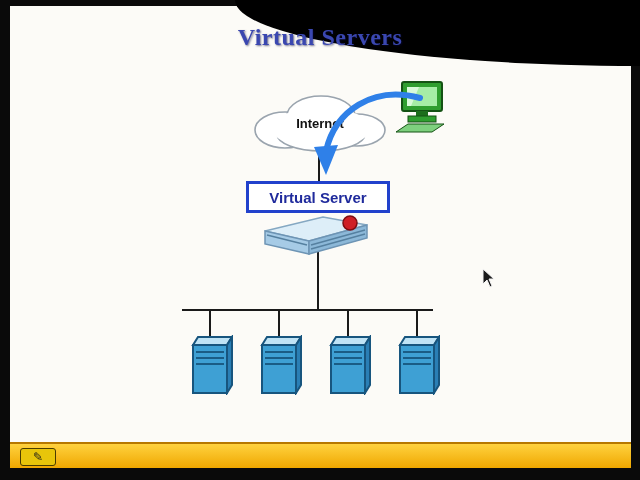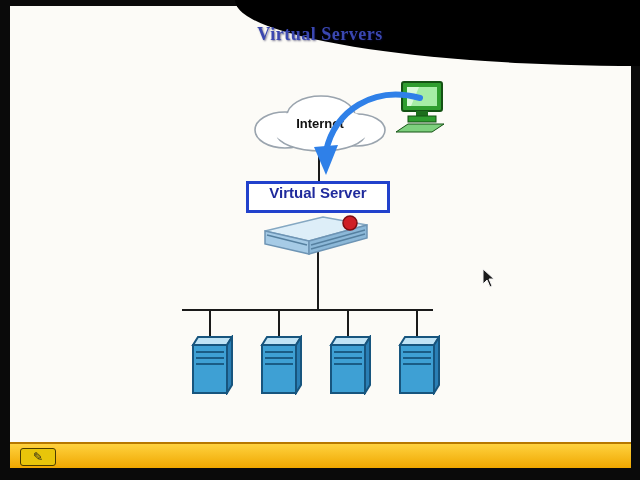--- a/index.html
+++ b/index.html
@@ -10,21 +10,21 @@
   .slide {
     position:absolute; left:10px; top:6px; width:621px; height:436px;
     background:#fcfbf7;
   }
   .swoosh {
     position:absolute; left:235px; top:0; width:405px; height:66px;
     background:#000; border-bottom-left-radius:100% 100%; z-index:3;
   }
   .title {
     position:absolute; left:198px; top:24px; width:244px; text-align:center;
-    font-family:"Liberation Serif", serif; font-weight:bold; font-size:18px;
+    font-family:"Liberation Serif", serif; font-weight:bold; font-size:24px;
     color:#3a47b0; z-index:5; text-shadow:1px 1px 2px rgba(10,10,60,.55);
     letter-spacing:.5px;
   }
   .f5-logo {
     position:absolute; left:571px; top:10px; width:36px; height:36px;
     border-radius:50%; background:radial-gradient(circle at 35% 30%, #e23744, #a80d18);
     color:#fff; display:flex; align-items:center; justify-content:center;
     font-family:"Liberation Serif", serif; font-style:italic; font-weight:bold;
     font-size:17px; z-index:6; box-shadow:0 0 0 2px #6e0a10 inset;
   }
@@ -33,21 +33,21 @@
     position:absolute; left:243px; top:116px; width:154px; text-align:center;
     font-weight:bold; font-size:13px; color:#111; z-index:3;
   }
   .workstation { position:absolute; left:392px; top:80px; z-index:3; }
   .arrow-layer { position:absolute; left:295px; top:85px; z-index:4; }
   .vline  { position:absolute; width:2px; background:#1a1a1a; z-index:1; }
   .hline  { position:absolute; height:2px; background:#1a1a1a; z-index:1; }
   .vs-box {
     position:absolute; left:246px; top:181px; width:138px; height:26px;
     background:#fff; border:3px solid #2141cc; z-index:2;
-    display:flex; align-items:flex-start; justify-content:center;
+    display:flex; align-items:center; justify-content:center;
     font-weight:bold; font-size:15px; color:#1f2a9c;
   }
   .appliance { position:absolute; left:257px; top:209px; z-index:2; }
   .server { position:absolute; top:335px; z-index:2; }
   .cursor { position:absolute; left:482px; top:268px; z-index:9; }
   .bottom-bar {
     position:absolute; left:10px; top:442px; width:621px; height:26px;
     background:linear-gradient(#ffd23f, #efa700);
     border-top:2px solid #b77800; z-index:4; box-sizing:border-box;
   }

